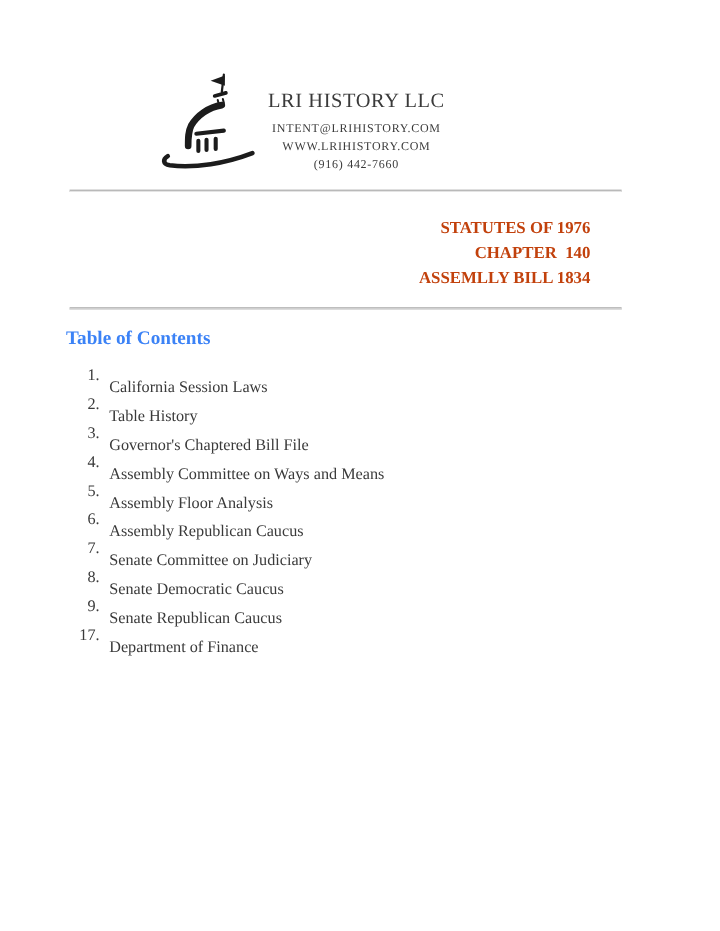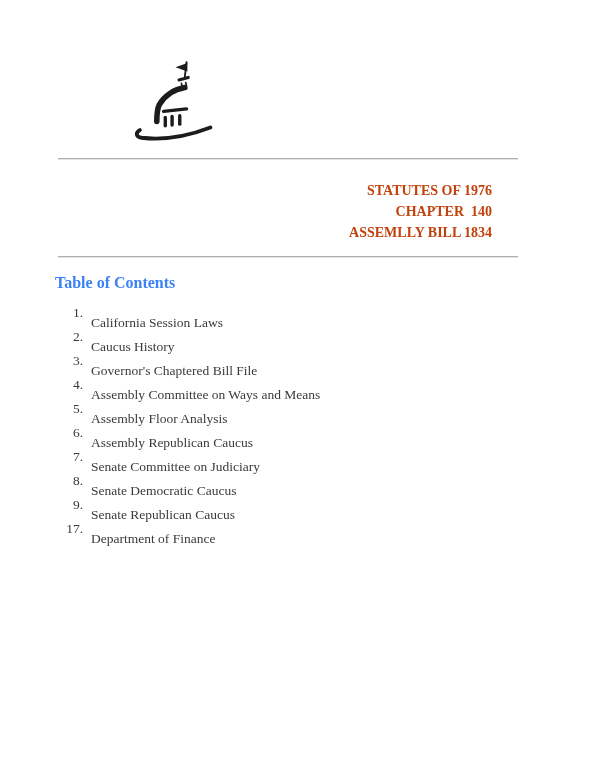--- a/index.html
+++ b/index.html
@@ -88,41 +88,47 @@
       <path d="M36,64 L63,61" stroke-width="4"></path>
 
       <path d="M38,71 L38,81" stroke-width="4"></path>
       <path d="M46,70 L46,80" stroke-width="4"></path>
       <path d="M55,69 L55,79" stroke-width="4"></path>
 
       <path d="M8,86 C3,89 3,94 10,95 C35,98 65,93 91,83" stroke-width="4.5"></path>
     </svg>
   </div>
 
+  <div class="header-text">
+    <div class="company-name">LRI HISTORY LLC</div>
+    <div class="header-sub">INTENT@LRIHISTORY.COM</div>
+    <div class="header-sub">WWW.LRIHISTORY.COM</div>
+    <div class="header-sub">(916) 442-7660</div>
+  </div>
 
   <div class="rule rule-1"></div>
 
   <div class="statutes">
     <div>STATUTES OF 1976</div>
     <div>CHAPTER  140</div>
     <div>ASSEMLLY BILL 1834</div>
   </div>
 
   <div class="rule rule-2"></div>
 
   <div class="toc-title">Table of Contents</div>
 
   <ol class="toc-list">
     <li class="toc-row">
       <span class="toc-num">1.</span>
       <span class="toc-label">California Session Laws</span>
     </li>
     <li class="toc-row">
       <span class="toc-num">2.</span>
-      <span class="toc-label">Caucus History</span>
+      <span class="toc-label">Table History</span>
     </li>
     <li class="toc-row">
       <span class="toc-num">3.</span>
       <span class="toc-label">Governor's Chaptered Bill File</span>
     </li>
     <li class="toc-row">
       <span class="toc-num">4.</span>
       <span class="toc-label">Assembly Committee on Ways and Means</span>
     </li>
     <li class="toc-row">

